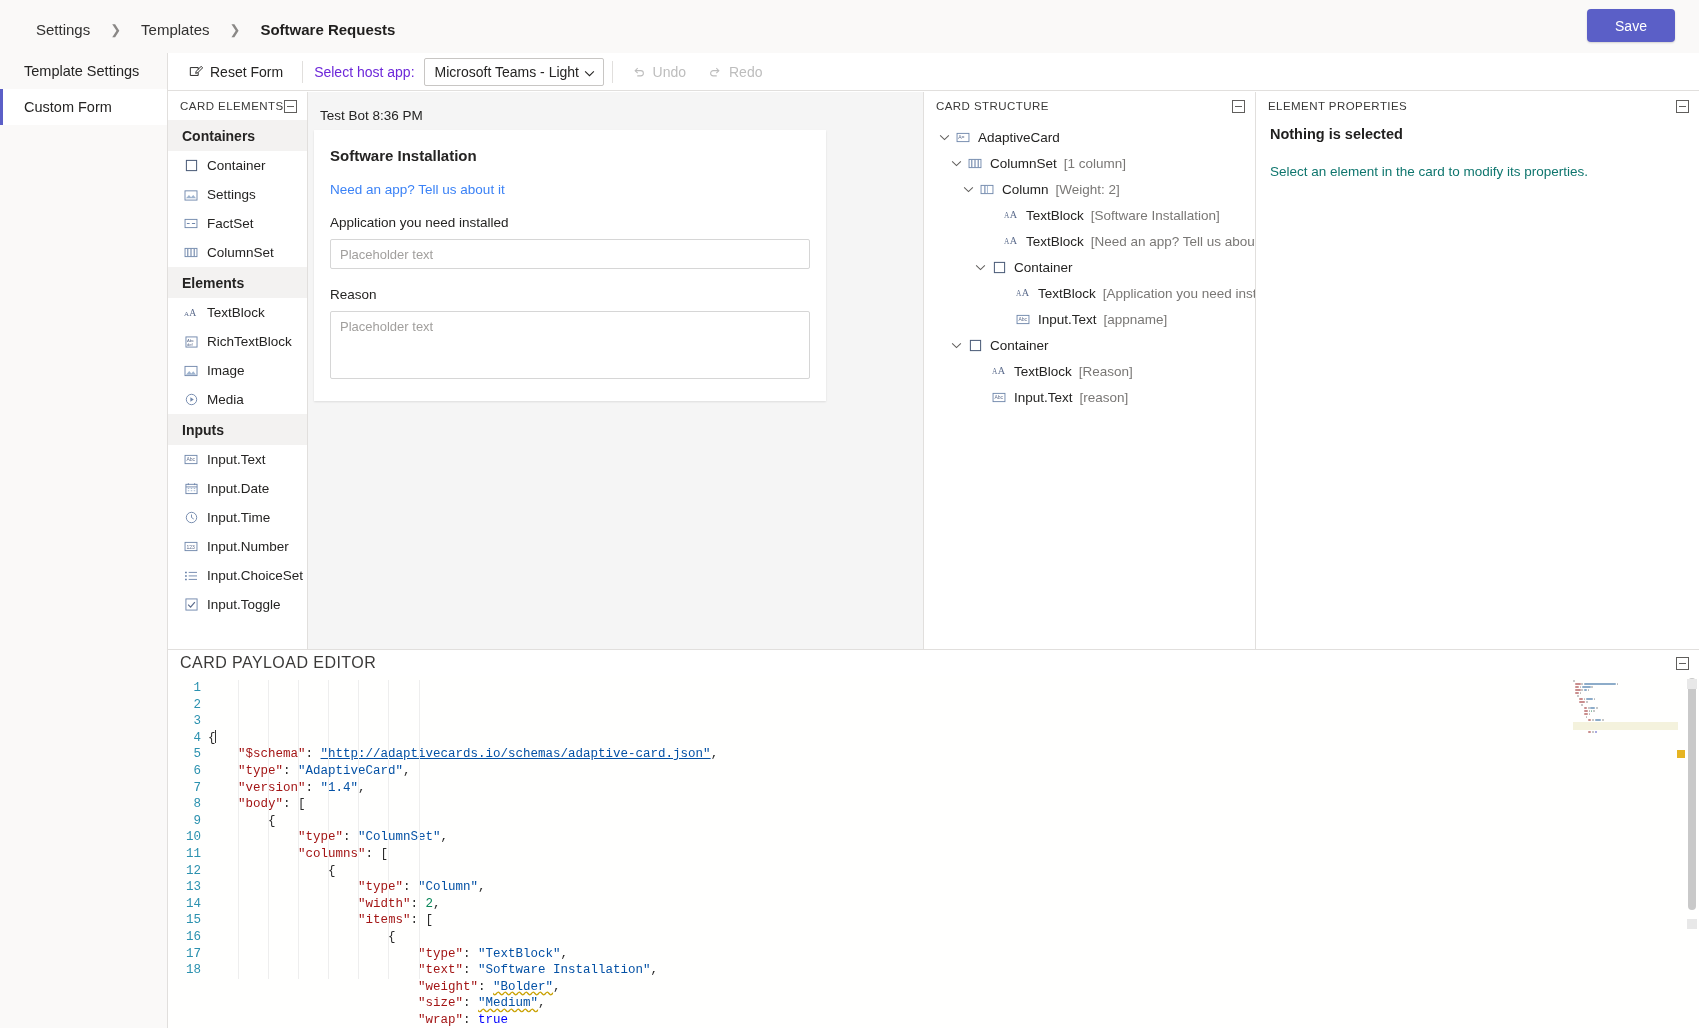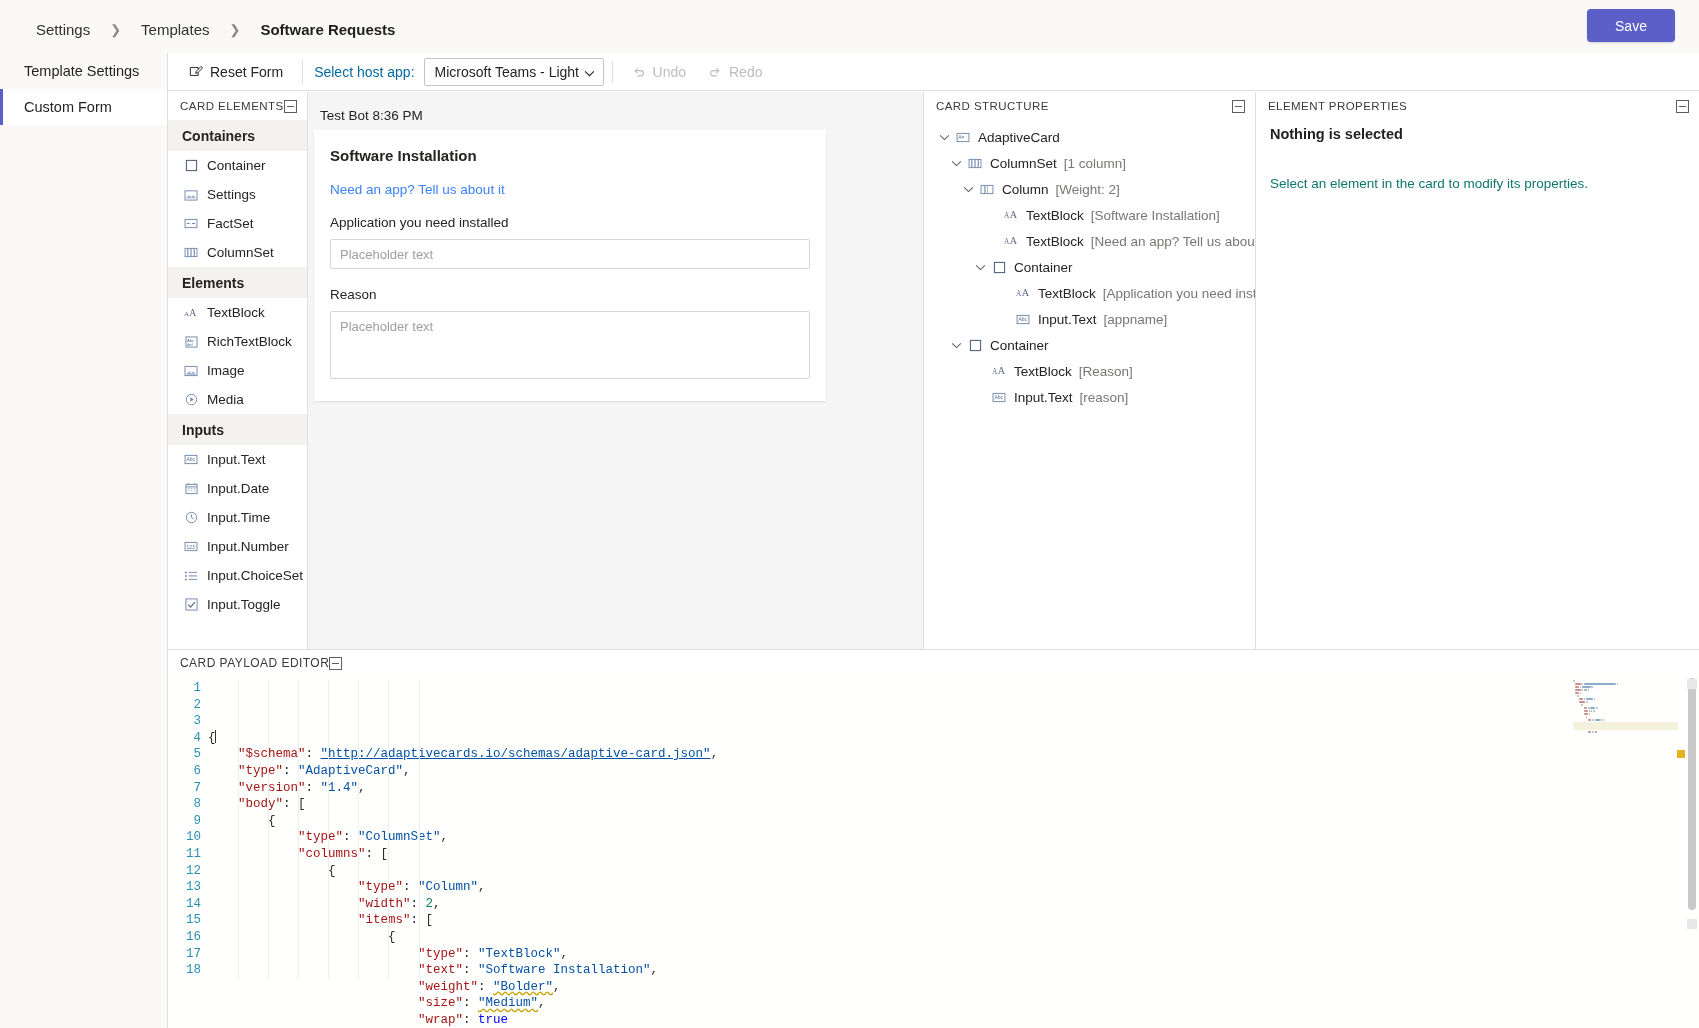--- a/index.html
+++ b/index.html
@@ -67,21 +67,21 @@
     border-bottom: 1px solid #e1dfdd; background: #ffffff;
     padding-left: 10px; gap: 0;
   }
   .tb-btn {
     display: flex; align-items: center; gap: 7px; height: 30px;
     padding: 0 11px; font-size: 14px; color: #252423; cursor: pointer;
     border-radius: 2px; white-space: nowrap;
   }
   .tb-btn.disabled { color: #bdbdbd; cursor: default; }
   .tb-sep { width: 1px; height: 22px; background: #e1dfdd; margin: 0 8px; }
-  .tb-label { font-size: 14px; color: #0369a1; padding: 0 9px 0 3px; white-space: nowrap; }
+  .tb-label { font-size: 14px; color: #6d28d9; padding: 0 9px 0 3px; white-space: nowrap; }
   .host-select {
     display: flex; align-items: center; justify-content: space-between;
     width: 180px; height: 28px; padding: 0 8px 0 10px;
     border: 1px solid #c8c6c4; background: #ffffff;
     font-size: 14px; color: #252423; cursor: pointer; border-radius: 2px;
   }
 
   
   .panels {
     position: absolute; top: 39px; left: 0; width: 1531px; height: 557px;
@@ -165,31 +165,31 @@
   .t-ico {
     width: 15px; height: 14px; flex: 0 0 15px; margin-right: 7px;
     display: flex; align-items: center; justify-content: center; color: #5b6b8c;
   }
   .t-name { margin-right: 7px; }
   .t-meta { color: #797775; }
 
   
   .col-props { flex: 1 1 auto; background: #ffffff; min-width: 316px; }
   .props-body { padding: 6px 14px 0 14px; }
-  .props-title { font-size: 14.5px; font-weight: 700; color: #201f1e; margin-bottom: 32px; }
+  .props-title { font-size: 14.5px; font-weight: 700; color: #201f1e; margin-bottom: 20px; }
   .props-text { font-size: 13.5px; color: #0f766e; line-height: 1.45; }
 
   
   .editor-wrap {
     position: absolute; top: 596px; left: 0; width: 1531px; height: 379px;
     border-top: 1px solid #e1dfdd; background: #ffffff;
   }
   .editor-head {
-    height: 26px; display: flex; align-items: center; 
-    padding: 0 10px 0 12px; font-size: 12px; letter-spacing: .45px; color: #3b3a39;
+    height: 26px; display: flex; align-items: center; justify-content: space-between;
+    padding: 0 10px 0 12px; font-size: 16px; letter-spacing: .45px; color: #3b3a39;
   }
   .editor-box {
     position: absolute; top: 26px; left: 0; width: 1531px; height: 353px;
     background: #fffffe; display: flex; overflow: hidden;
     font-family: "Liberation Mono", monospace;
   }
   .gutter {
     width: 40px; flex: 0 0 40px; text-align: right; padding: 4px 7px 0 0;
     color: #2b91af; font-size: 12.5px; line-height: 16.6px; user-select: none;
     background: #fffffe;

